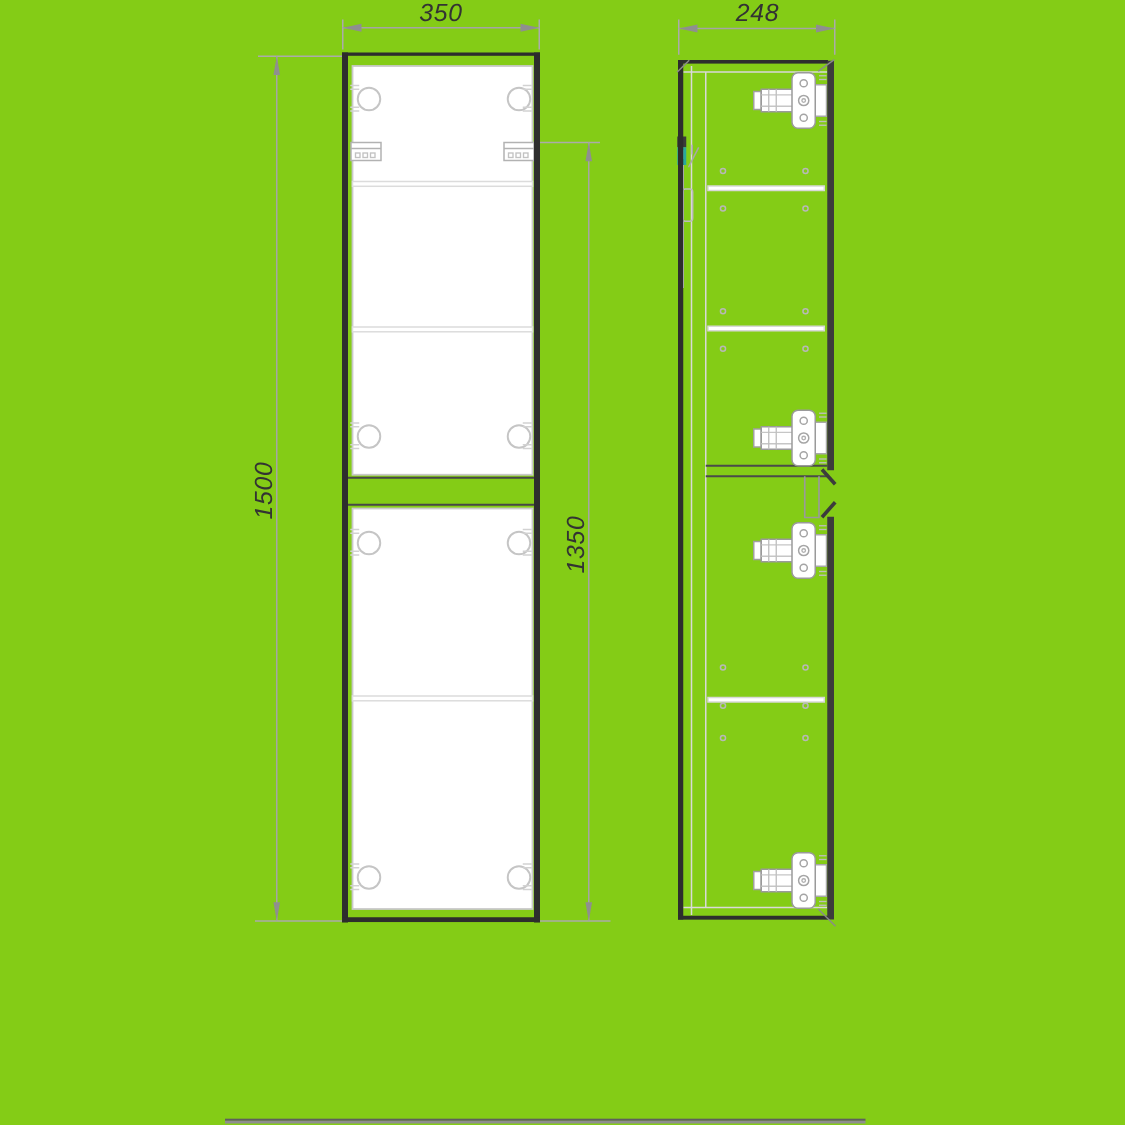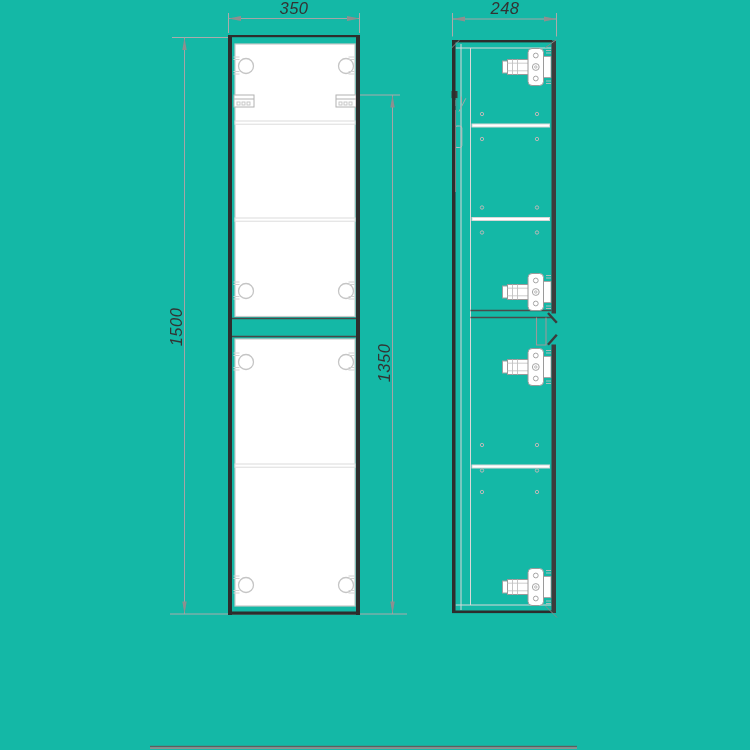--- a/index.html
+++ b/index.html
@@ -1,16 +1,16 @@
 <!DOCTYPE html>
 <html><head>
 <meta charset="utf-8">
 <style>
   html,body{margin:0;padding:0;background:#ffffff;}
-  .canvas{position:relative;width:750px;height:750px;background:#14b8a6;overflow:hidden;
+  .canvas{position:relative;width:750px;height:750px;background:#84cc16;overflow:hidden;
           font-family:"Liberation Sans", sans-serif;}
   svg{position:absolute;left:0;top:0;}
   .dim-text{font-family:"Liberation Sans", sans-serif;font-style:italic;
             font-size:16.5px;fill:#333333;letter-spacing:0.5px;}
   .dimline{stroke:#a5a5a5;stroke-width:1;}
   .extline{stroke:#ababab;stroke-width:1;}
   .arrow{fill:#8f8f8f;stroke:none;}
 </style>
 </head>
 <body>

